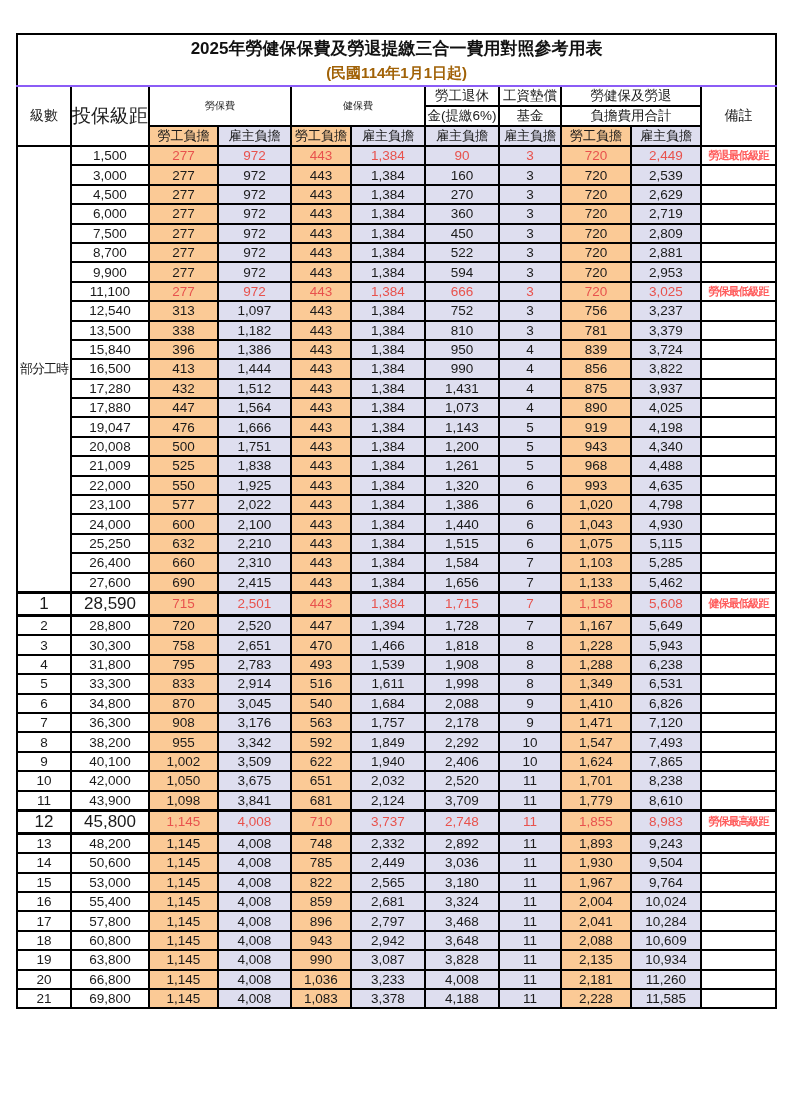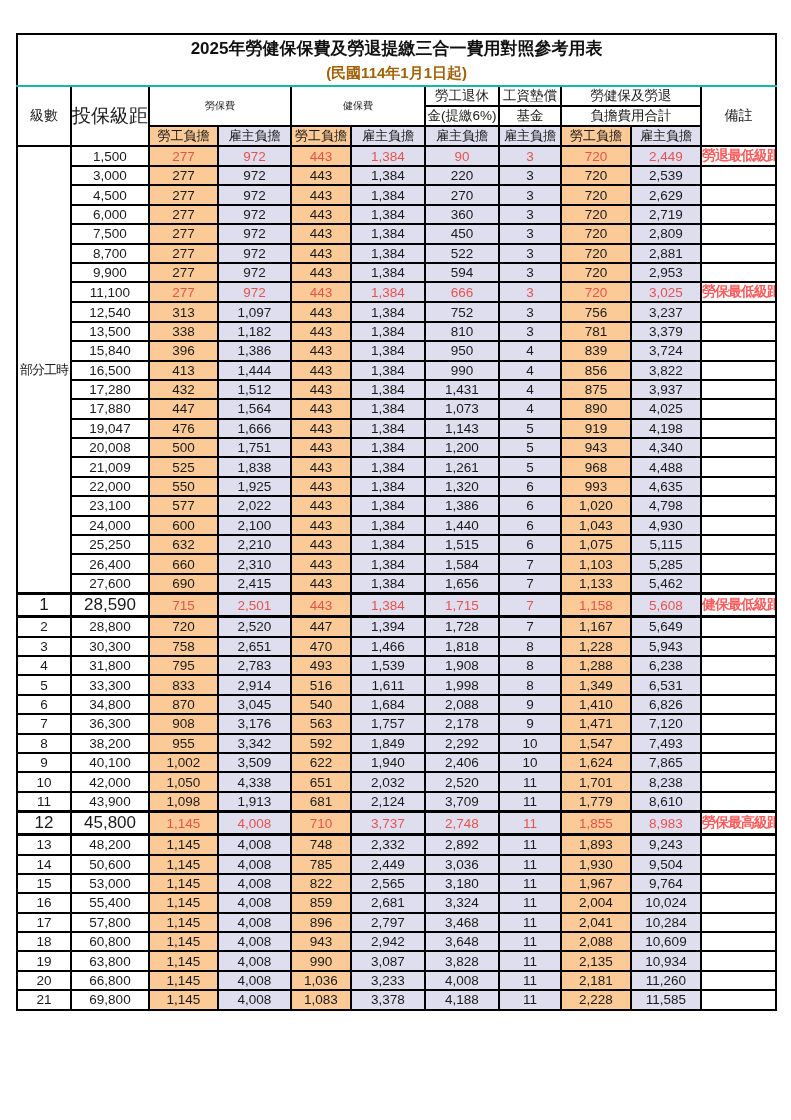--- a/index.html
+++ b/index.html
@@ -20,38 +20,38 @@
     border: 2px solid #000;
     text-align: center;
     vertical-align: middle;
     padding: 0;
     overflow: hidden;
     white-space: nowrap;
     color: #1a1a1a;
   }
 
   
-  .titlecell { height: 50px; border-bottom: 2px solid #14b8a6; }
+  .titlecell { height: 50px; border-bottom: 2px solid #8b5cf6; }
   .title-main { font-size: 17px; font-weight: bold; line-height: 26px; color: #111; }
   .title-sub  { font-size: 15px; font-weight: bold; line-height: 22px; color: #a16207; }
 
   
   thead th { font-weight: normal; background: #fff; }
   .h-main { font-size: 10px; height: 20px; }
   .h-mid  { font-size: 13.5px; height: 16px; }
   .h-sub  { font-size: 13px; height: 17px; text-align: center; }
 
   th.w, td.w { background: var(--worker-bg); }
   th.e, td.e { background: var(--employer-bg); }
 
   
   tbody td { height: 17.4px; font-size: 13.5px; }
   tbody td.level-cell, tbody td.salary-cell, tbody td.remark-cell { background: #fff; }
   .part-time { font-size: 13px; letter-spacing: -1px; }
-  .remark-cell { font-size: 14px; color: var(--remark-text); font-weight: bold; letter-spacing: -1px; }
+  .remark-cell { font-size: 11px; color: var(--remark-text); font-weight: bold; letter-spacing: -1px; }
   td.red { color: var(--highlight-text); }
 
   tr.hl td { height: 20px; border-top-width: 3px; border-bottom-width: 3px; }
   td.big { font-size: 17px; }
 </style>
 </head>
 <body>
 
 <div class="page">
   <table>
@@ -114,21 +114,21 @@
           <td class="w red">720</td>
           <td class="e red">2,449</td>
           <td class="remark-cell">勞退最低級距</td>
         </tr>
         <tr>
           <td class="salary-cell">3,000</td>
           <td class="w">277</td>
           <td class="e">972</td>
           <td class="w">443</td>
           <td class="e">1,384</td>
-          <td class="e">220</td>
+          <td class="e">160</td>
           <td class="e">3</td>
           <td class="w">720</td>
           <td class="e">2,539</td>
           <td class="remark-cell"></td>
         </tr>
         <tr>
           <td class="salary-cell">4,500</td>
           <td class="w">277</td>
           <td class="e">972</td>
           <td class="w">443</td>
@@ -493,34 +493,34 @@
           <td class="e">2,406</td>
           <td class="e">10</td>
           <td class="w">1,624</td>
           <td class="e">7,865</td>
           <td class="remark-cell"></td>
         </tr>
         <tr>
           <td class="level-cell">10</td>
           <td class="salary-cell">42,000</td>
           <td class="w">1,050</td>
-          <td class="e">4,338</td>
+          <td class="e">3,675</td>
           <td class="w">651</td>
           <td class="e">2,032</td>
           <td class="e">2,520</td>
           <td class="e">11</td>
           <td class="w">1,701</td>
           <td class="e">8,238</td>
           <td class="remark-cell"></td>
         </tr>
         <tr>
           <td class="level-cell">11</td>
           <td class="salary-cell">43,900</td>
           <td class="w">1,098</td>
-          <td class="e">1,913</td>
+          <td class="e">3,841</td>
           <td class="w">681</td>
           <td class="e">2,124</td>
           <td class="e">3,709</td>
           <td class="e">11</td>
           <td class="w">1,779</td>
           <td class="e">8,610</td>
           <td class="remark-cell"></td>
         </tr>
         <tr class="hl">
           <td class="level-cell big">12</td>

